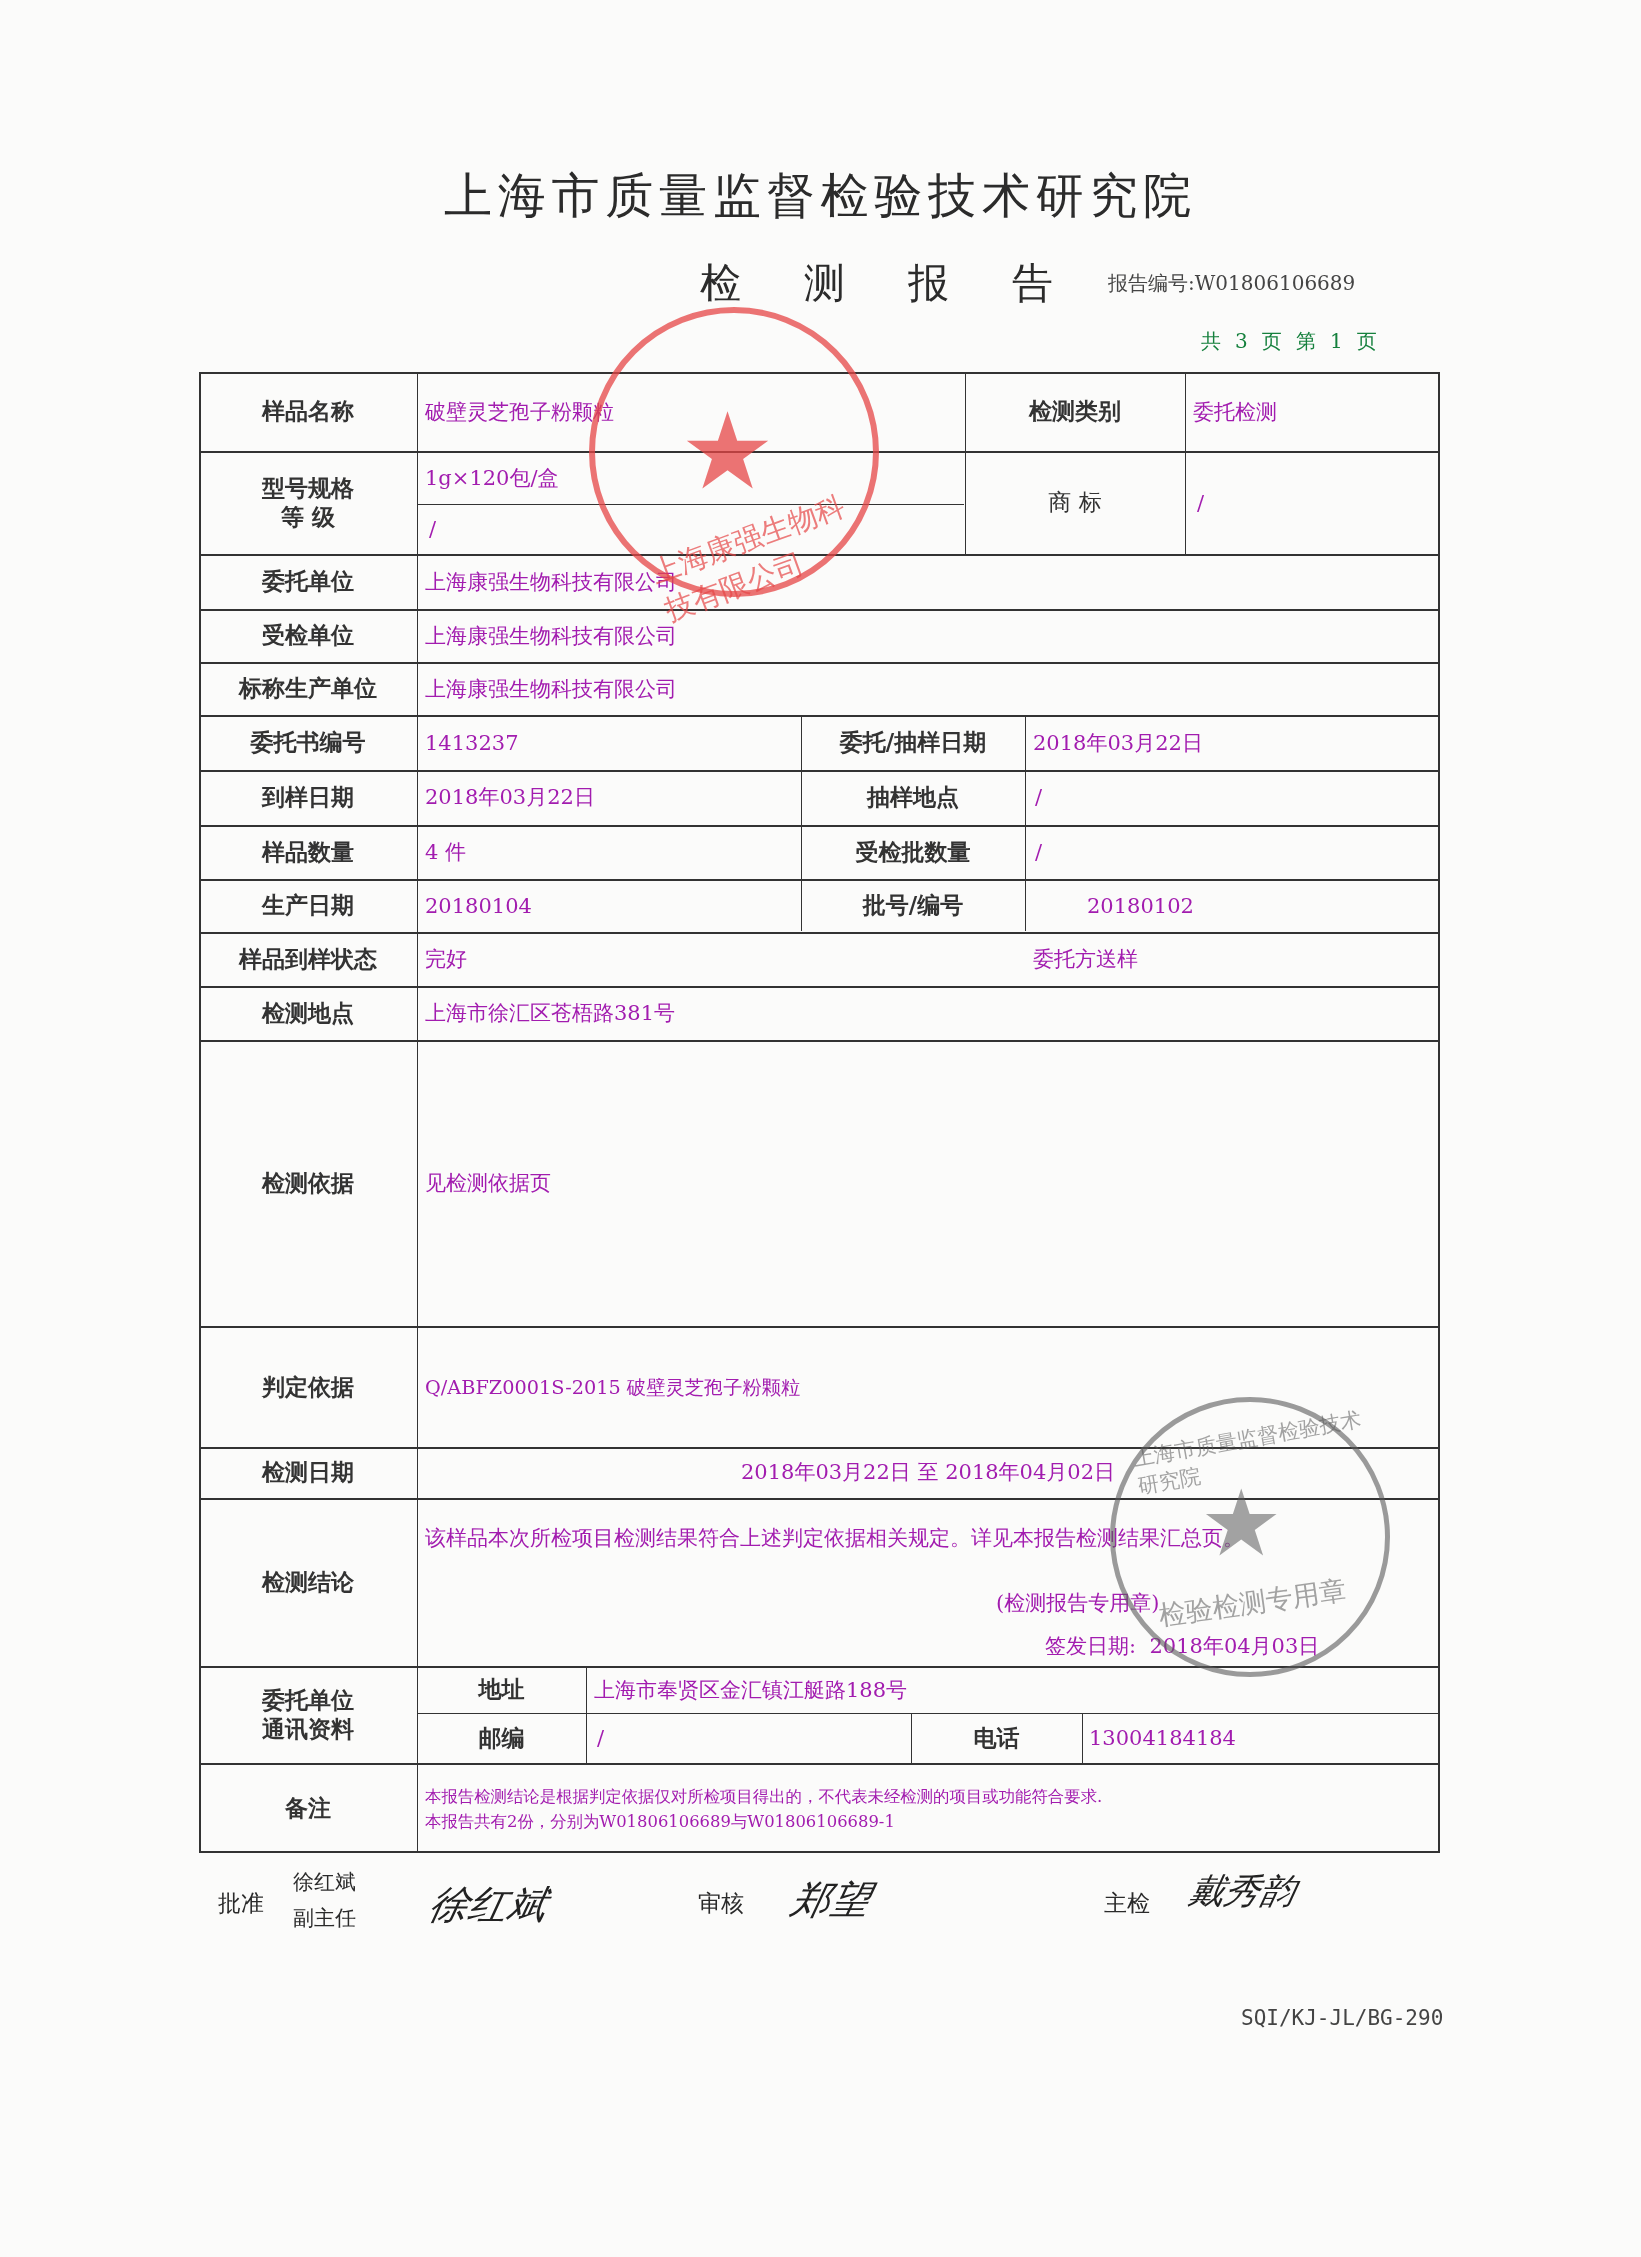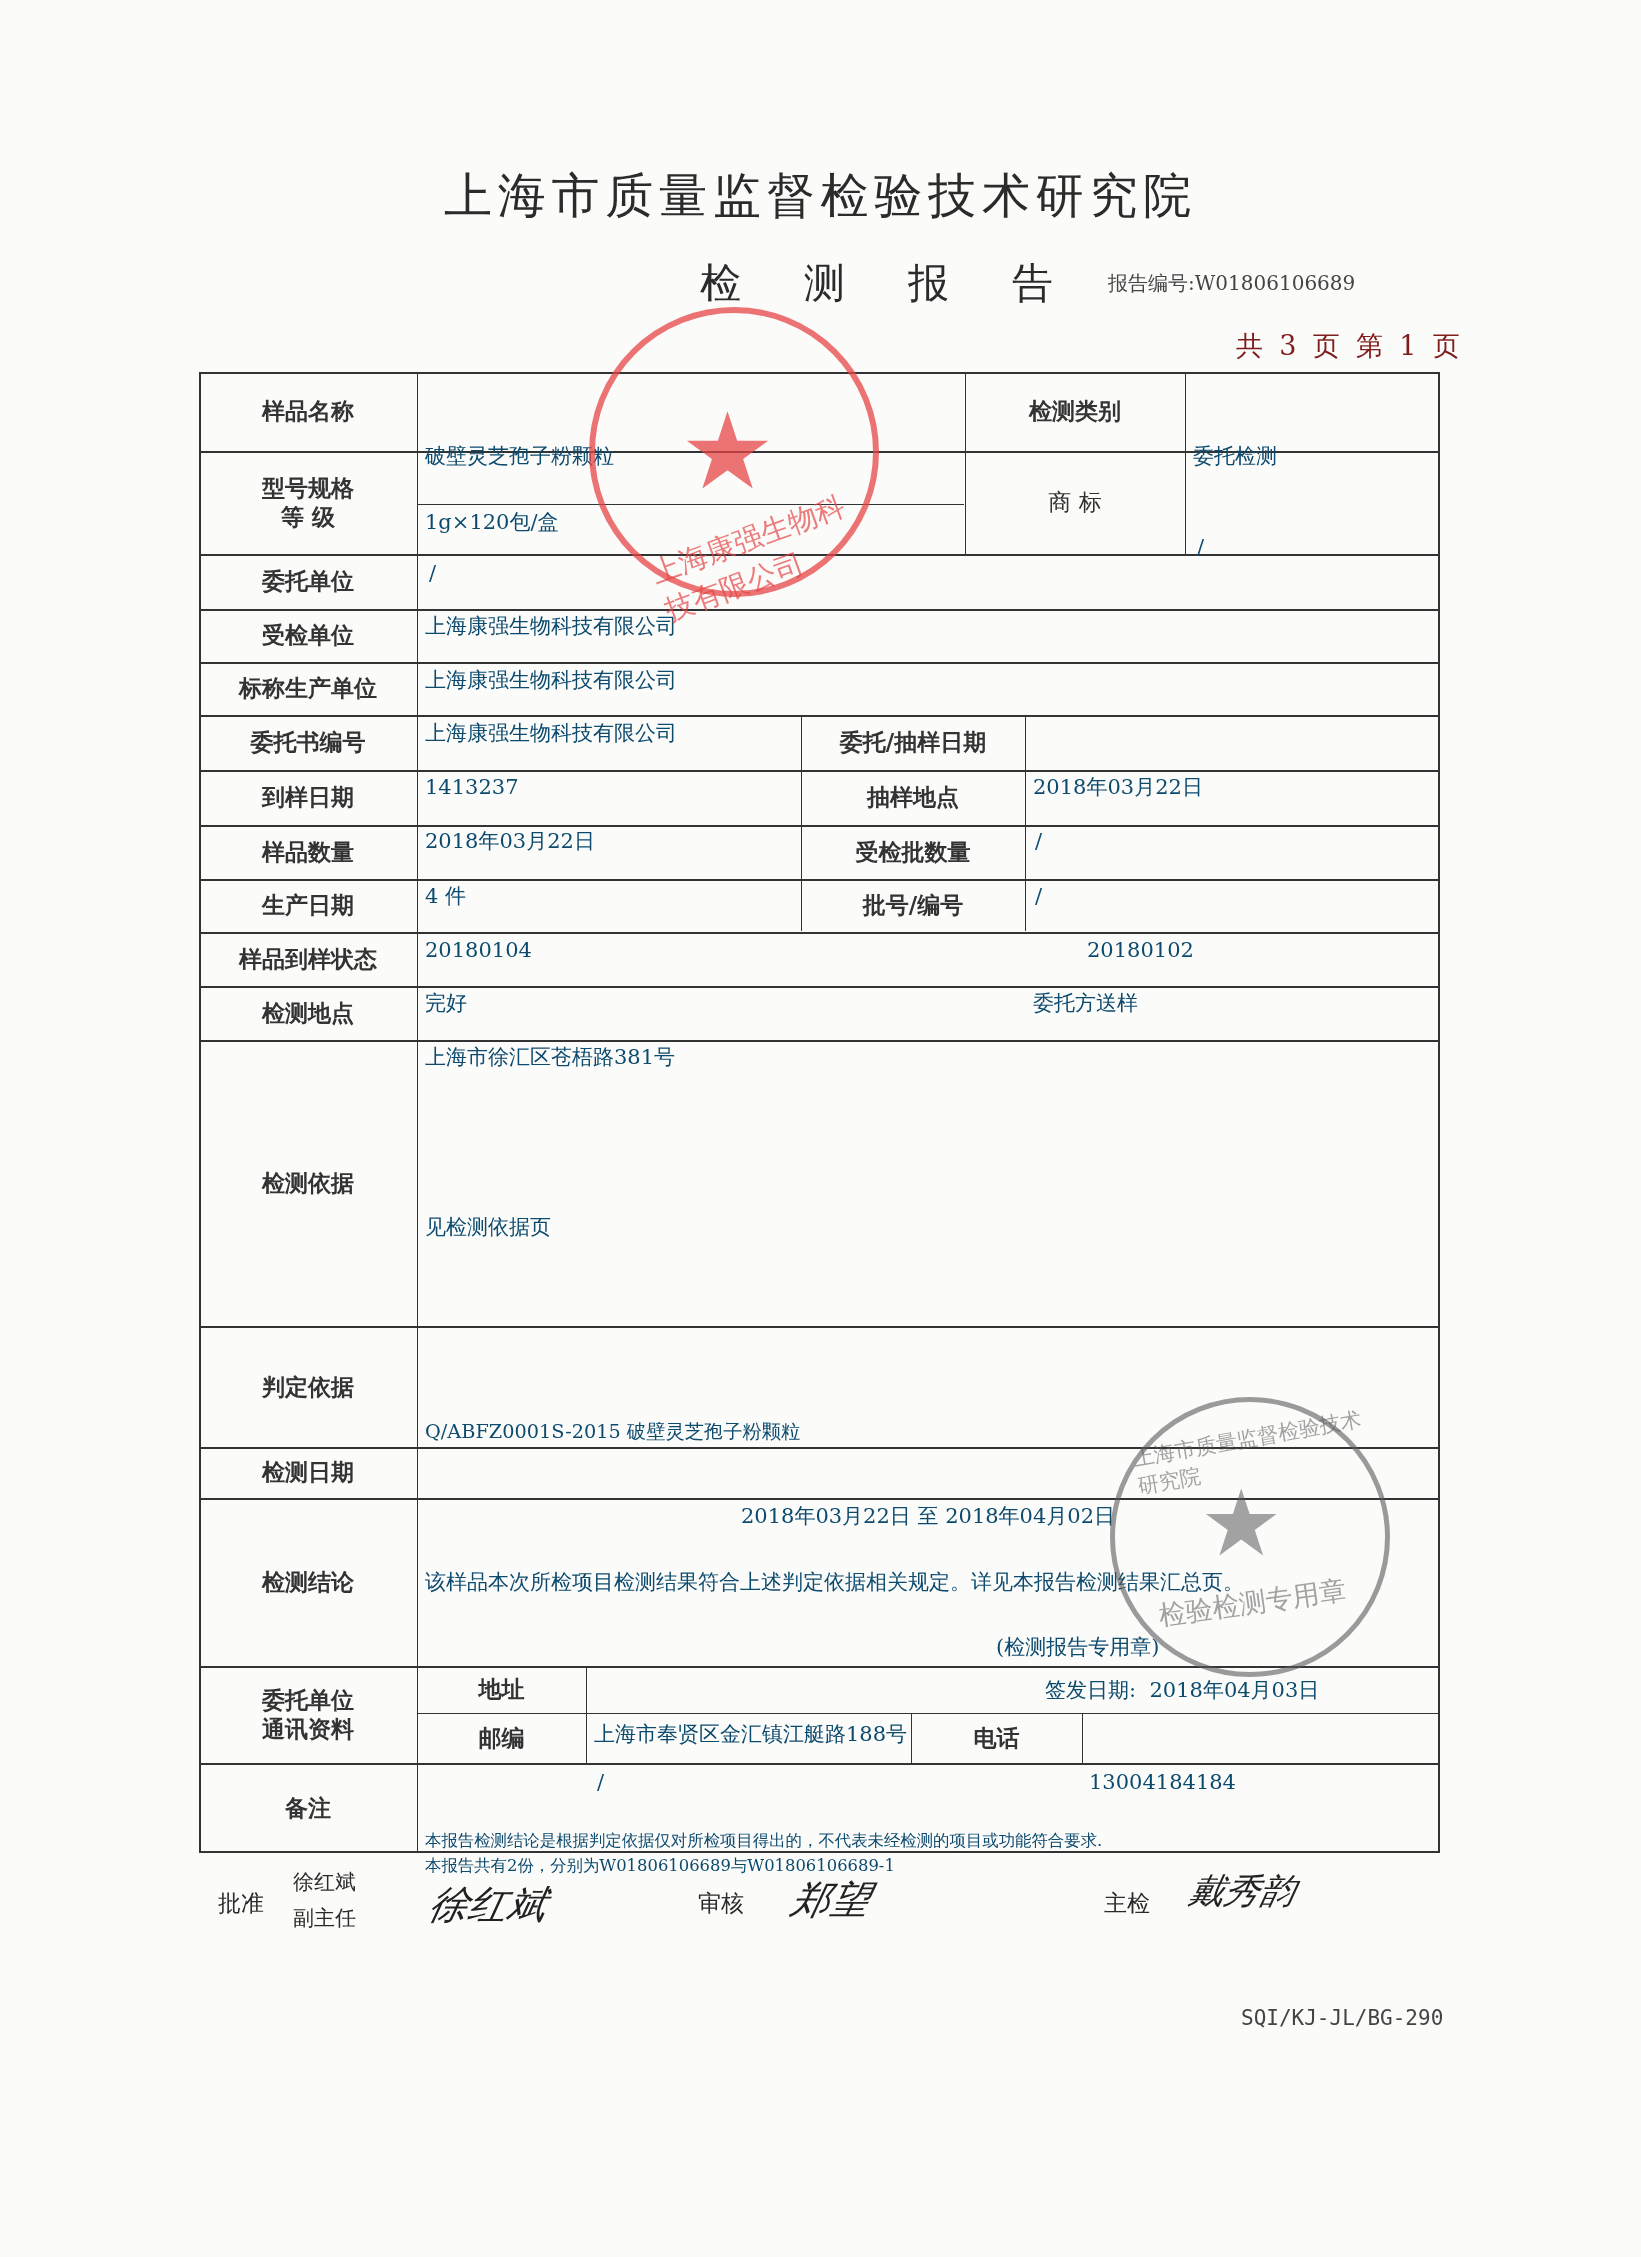--- a/index.html
+++ b/index.html
@@ -13,35 +13,34 @@
   .org-title {
     left:0; width:1641px; top:164px; text-align:center;
     font-family:"DejaVu Sans", sans-serif; font-size:48px; letter-spacing:5.8px;
     color:#2b2b2b;
   }
   .doc-title {
     left:700px; top:256px; font-family:"DejaVu Sans", sans-serif;
     font-size:41px; letter-spacing:25px; color:#2b2b2b;
   }
   .report-no { left:1108px; top:270px; font-size:20px; color:#444; }
-  .page-info { left:1236px; top:328px; font-size:27px; color:#7f1d1d; word-spacing:7.7px; }
+  .page-info { left:1201px; top:328px; font-size:20px; color:#15803d; word-spacing:7.7px; }
 
   .tbl { position:absolute; left:199px; top:372px; width:1241px; height:1481px;
          border:2.4px solid #333; box-sizing:border-box; }
   .hl { position:absolute; height:0; border-top:2.4px solid #333; }
   .vl { position:absolute; width:0; border-left:1.9px solid #333; }
   .lbl {
     position:absolute; font-family:"DejaVu Sans", sans-serif; font-size:23px;
     font-weight:bold; color:#333; text-align:center; display:flex;
     align-items:center; justify-content:center; line-height:1.25;
   }
   .val {
-    position:absolute; font-size:21px; color:#0c4a6e; display:flex; align-items:center;
+    position:absolute; font-size:21px; color:#a21caf; display:flex; align-items:center;
     white-space:nowrap;
-    margin-top:44px;
   }
   .small { font-size:16.4px; }
   .sig { position:absolute; font-family:"DejaVu Serif", serif; font-style:italic;
          font-size:39px; color:#222; transform:skewX(-12deg); }
   .stamp-red {
     left:589px; top:307px; width:290px; height:290px; border-radius:50%;
     border:6.8px solid rgba(230,70,70,0.75); box-sizing:border-box; pointer-events:none;
   }
   .stamp-red .star { position:absolute; left:85px; top:77px; font-size:106px; color:rgba(230,70,70,0.75); }
   .stamp-red .ring { position:absolute; font-family:"DejaVu Sans", sans-serif; font-size:29px; color:rgba(230,70,70,0.7); }

